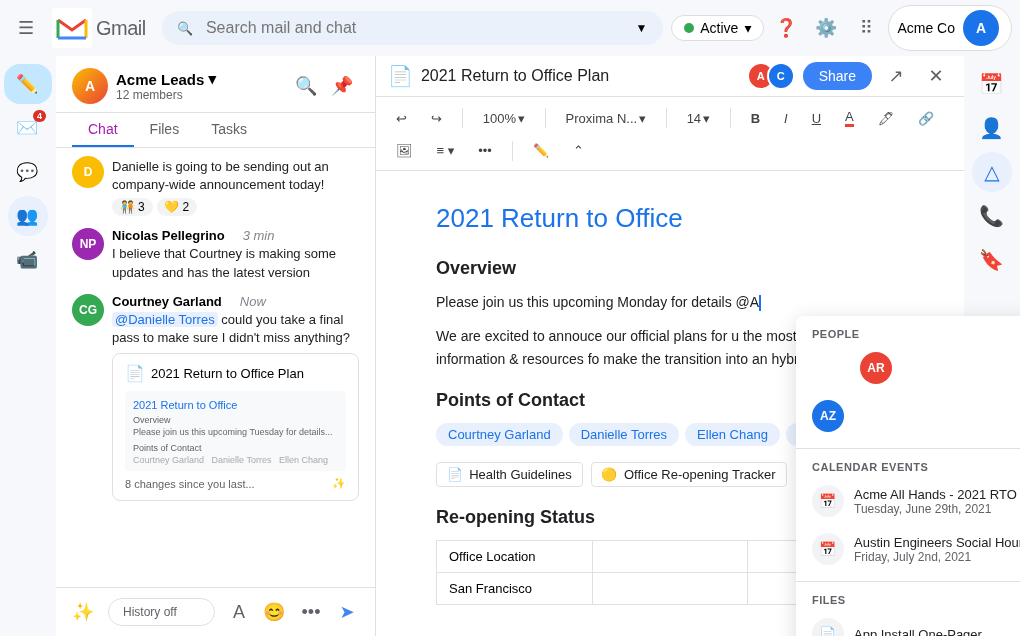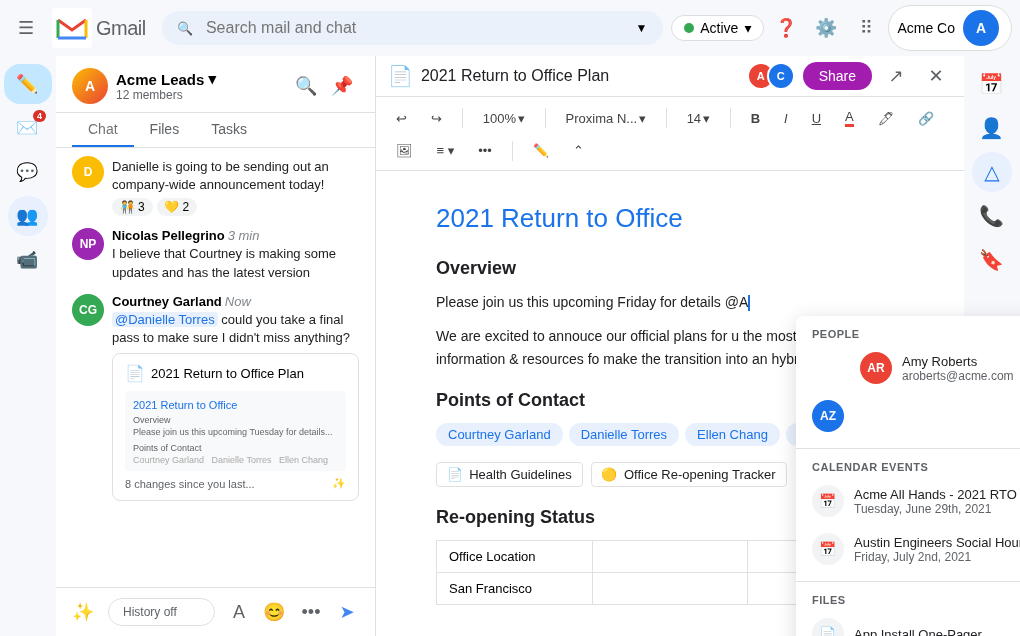--- a/index.html
+++ b/index.html
@@ -91,26 +91,26 @@
       background: linear-gradient(135deg, #fbbc04, #ea4335);
       display: flex; align-items: center; justify-content: center;
       color: white; font-weight: bold; font-size: 14px; flex-shrink: 0;
     }
     .chat-header-info { flex: 1; }
     .chat-header-title { font-size: 15px; font-weight: 600; display: flex; align-items: center; gap: 4px; }
     .chat-header-sub { font-size: 12px; color: #5f6368; }
     .chat-header-actions { display: flex; gap: 4px; }
     .chat-tabs { display: flex; border-bottom: 1px solid #e0e0e0; padding: 0 16px; }
     .chat-tab { padding: 8px 16px; font-size: 14px; font-weight: 500; cursor: pointer; color: #5f6368; border-bottom: 2px solid transparent; }
-    .chat-tab.active { color: #737373; border-bottom-color: #1a73e8; }
+    .chat-tab.active { color: #a21caf; border-bottom-color: #1a73e8; }
     .chat-messages { flex: 1; overflow-y: auto; padding: 8px 16px; display: flex; flex-direction: column; gap: 12px; }
     .message-group { display: flex; gap: 8px; }
     .msg-avatar { width: 32px; height: 32px; border-radius: 50%; flex-shrink: 0; display: flex; align-items: center; justify-content: center; font-size: 12px; font-weight: bold; color: white; }
     .msg-content { flex: 1; }
-    .msg-header { display: flex; align-items: flex-start; gap: 3px; }
+    .msg-header { display: flex; align-items: flex-start; gap: 18px; }
     .msg-name { font-size: 13px; font-weight: 600; }
     .msg-time { font-size: 13px; color: #80868b; font-style: italic; }
     .msg-text { font-size: 13px; color: #202124; margin-top: 2px; line-height: 1.4; }
     .mention { background: #e8f0fe; color: #1a73e8; border-radius: 4px; padding: 0 3px; }
     .reactions { display: flex; gap: 4px; margin-top: 4px; }
     .reaction { background: #f1f3f4; border-radius: 12px; padding: 2px 8px; font-size: 12px; display: flex; align-items: center; gap: 3px; cursor: pointer; }
     .doc-preview { border: 1px solid #e0e0e0; border-radius: 8px; padding: 10px 12px; margin-top: 6px; cursor: pointer; }
     .doc-preview-title { display: flex; align-items: center; gap: 6px; font-size: 13px; font-weight: 500; }
     .doc-icon { color: #4285f4; font-size: 16px; }
     .doc-thumb { margin-top: 8px; background: #f8f9fa; border-radius: 4px; padding: 8px; font-size: 10px; color: #5f6368; height: 80px; overflow: hidden; }
@@ -140,21 +140,21 @@
       flex-wrap: wrap;
     }
     .doc-title-bar {
       display: flex; align-items: center; gap: 8px;
       padding: 4px 12px;
       border-bottom: 1px solid #e0e0e0;
     }
     .doc-icon-blue { color: #4285f4; font-size: 20px; }
     .doc-title-text { font-size: 16px; color: #202124; font-weight: 400; }
     .doc-title-right { margin-left: auto; display: flex; align-items: center; gap: 8px; }
-    .share-btn { background: #a21caf; color: white; border: none; border-radius: 4px; padding: 6px 16px; font-size: 14px; font-weight: 500; cursor: pointer; border-radius: 20px; }
+    .share-btn { background: #3b82f6; color: white; border: none; border-radius: 4px; padding: 6px 16px; font-size: 14px; font-weight: 500; cursor: pointer; border-radius: 20px; }
     .avatars-group { display: flex; }
     .mini-avatar { width: 28px; height: 28px; border-radius: 50%; border: 2px solid white; margin-left: -8px; display: flex; align-items: center; justify-content: center; font-size: 11px; font-weight: bold; color: white; }
     .mini-avatar:first-child { margin-left: 0; }
     .toolbar-btn { padding: 4px 8px; border: none; background: none; cursor: pointer; font-size: 13px; color: #444; border-radius: 4px; display: flex; align-items: center; gap: 2px; }
     .toolbar-separator { width: 1px; height: 20px; background: #e0e0e0; margin: 0 4px; }
     .doc-content { flex: 1; overflow-y: auto; padding: 32px 60px; position: relative; }
     .doc-heading { font-size: 26px; font-weight: 400; color: #1a73e8; margin-bottom: 24px; }
     .doc-section-title { font-size: 18px; font-weight: 600; color: #202124; margin-bottom: 12px; margin-top: 20px; }
     .doc-paragraph { font-size: 14px; color: #202124; line-height: 1.6; margin-bottom: 12px; }
     .typing-cursor { display: inline-block; width: 2px; height: 16px; background: #1a73e8; vertical-align: middle; animation: blink 1s infinite; }
@@ -404,21 +404,21 @@
       <div class="toolbar-btn">•••</div>
       <div class="toolbar-separator"></div>
       <div class="toolbar-btn">✏️</div>
       <div class="toolbar-btn">⌃</div>
     </div>
 
     <div class="doc-content">
       <h1 class="doc-heading">2021 Return to Office</h1>
       <h2 class="doc-section-title">Overview</h2>
       <p class="doc-paragraph">
-        <span>Please join us this upcoming Friday for details @A</span><span class="typing-cursor"></span>
+        <span>Please join us this upcoming Monday for details @A</span><span class="typing-cursor"></span>
       </p>
       <p class="doc-paragraph">We are excited to annouce our official plans for u the most up-to-date information &amp; resources fo make the transition into an hybrid workforce.</p>
 
       <h2 class="doc-section-title">Points of Contact</h2>
       <div class="contact-chips">
         <div class="chip">Courtney Garland</div>
         <div class="chip">Danielle Torres</div>
         <div class="chip">Ellen Chang</div>
         <div class="chip">Da...</div>
       </div>
@@ -448,24 +448,20 @@
         </div>
 
       </div>
     </div>
 
     <div class="mention-popup">
       <div class="popup-section">
         <div class="popup-section-header">PEOPLE</div>
         <div class="popup-item">
           <div class="popup-avatar" style="background:#ea4335;margin-left:48px;">AR</div>
-          <div>
-            <div class="popup-name">Amy Roberts</div>
-            <div class="popup-email">aroberts@acme.com</div>
-          </div>
         </div>
         <div class="popup-item">
           <div class="popup-avatar" style="background:#1a73e8;">AZ</div>
         </div>
       </div>
       <div class="divider"></div>
       <div class="popup-section">
         <div class="popup-section-header">CALENDAR EVENTS</div>
         <div class="popup-item">
           <div class="popup-icon-wrap">📅</div>

